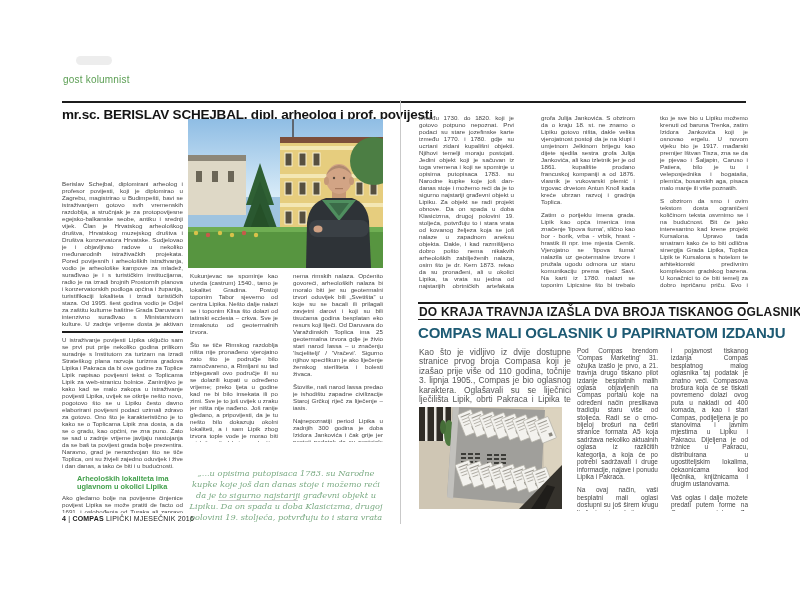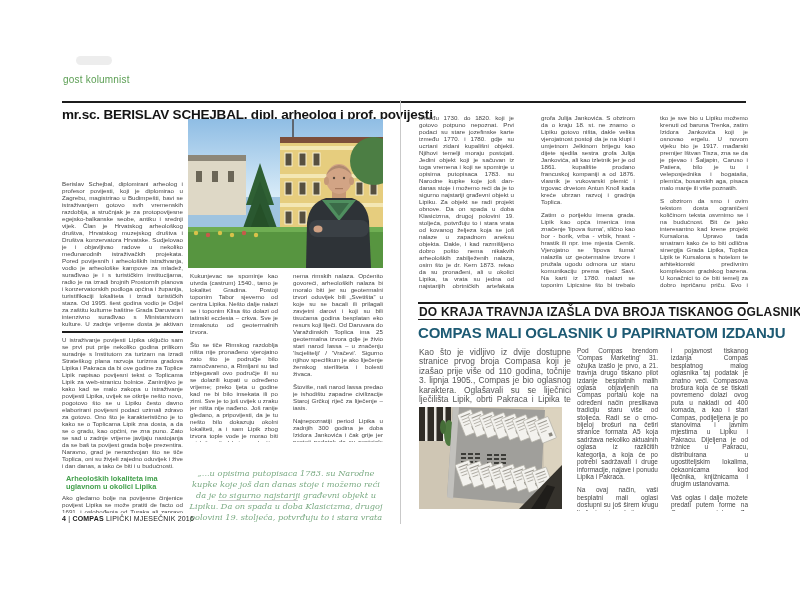--- a/index.html
+++ b/index.html
@@ -7,21 +7,21 @@
           font-family:"Liberation Sans",sans-serif;color:#3b3b3b;}
   .abs{position:absolute;}
   .smudge{background:#e9e9e9;border-radius:6px;opacity:.8;}
   .kicker{color:#5b9e53;font-size:10px;letter-spacing:.2px;}
   .rule{background:#1c1c1c;}
   .grayline{background:#c9c9c9;}
   .byline{font-size:13.5px;font-weight:bold;color:#141414;letter-spacing:-.2px;white-space:nowrap;}
   .gtitle{color:#41a04d;font-weight:bold;font-size:15px;line-height:14.5px;letter-spacing:-.3px;}
   .col{overflow:hidden;text-align:justify;font-size:6.2px;line-height:7px;color:#454545;}
   .col p{margin:0 0 6px 0;}
-  .subhead{color:#44a04d;font-weight:bold;font-size:7.4px;line-height:8px;margin:2px 0 3px 4px;text-align:left;}
+  .subhead{color:#44a04d;font-weight:bold;font-size:7.4px;line-height:8px;margin:2px 0 3px 15px;text-align:left;}
   .quote{font-family:"DejaVu Serif",serif;font-style:italic;color:#7cab84;font-size:8.2px;
          line-height:11px;text-align:center;}
   .quote .sig{display:block;text-align:right;padding-right:28px;margin-top:7px;}
   .s-kicker{font-size:12px;font-weight:bold;color:#1a1a1a;letter-spacing:.2px;white-space:nowrap;}
   .s-title{font-size:15px;font-weight:bold;color:#1d5a73;letter-spacing:-.2px;white-space:nowrap;}
   .lead{font-size:8.4px;line-height:9.4px;color:#555;text-align:justify;overflow:hidden;}
   .footer{font-size:7px;color:#222;letter-spacing:.2px;}
   .footer b{font-weight:bold;}
   .photo{overflow:hidden;background:#9fc4e0;}
   svg{display:block;}

